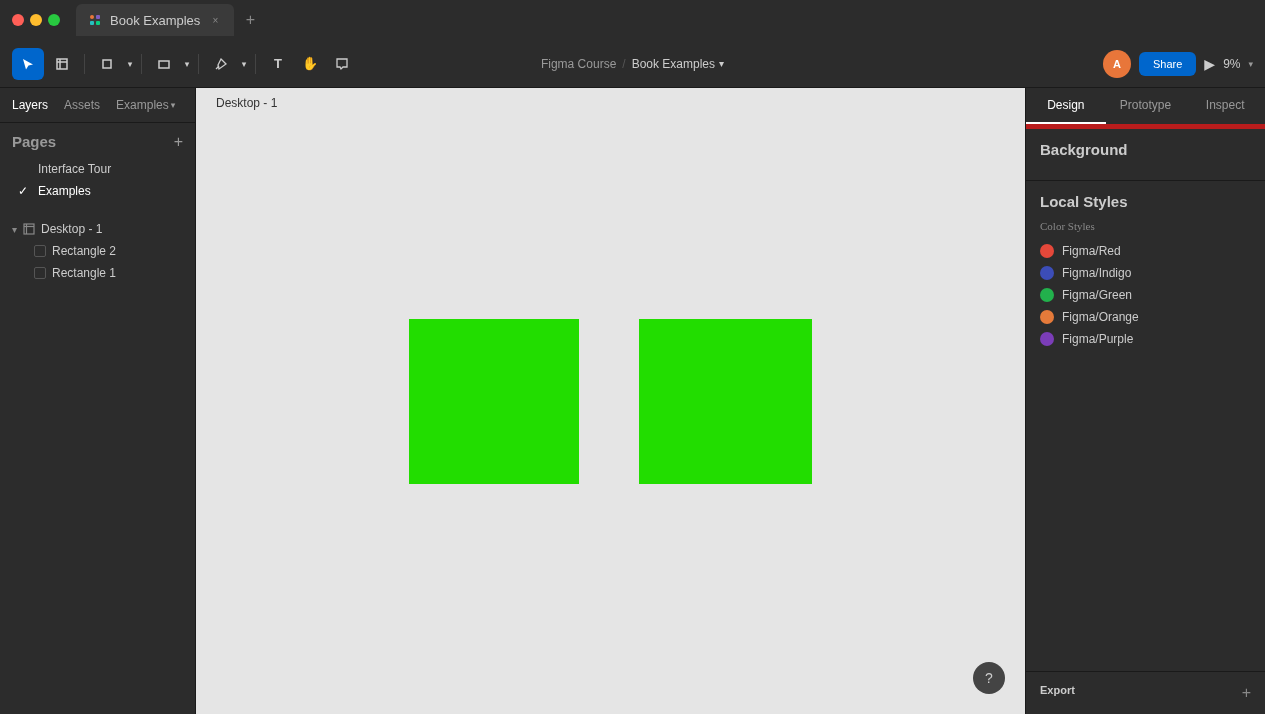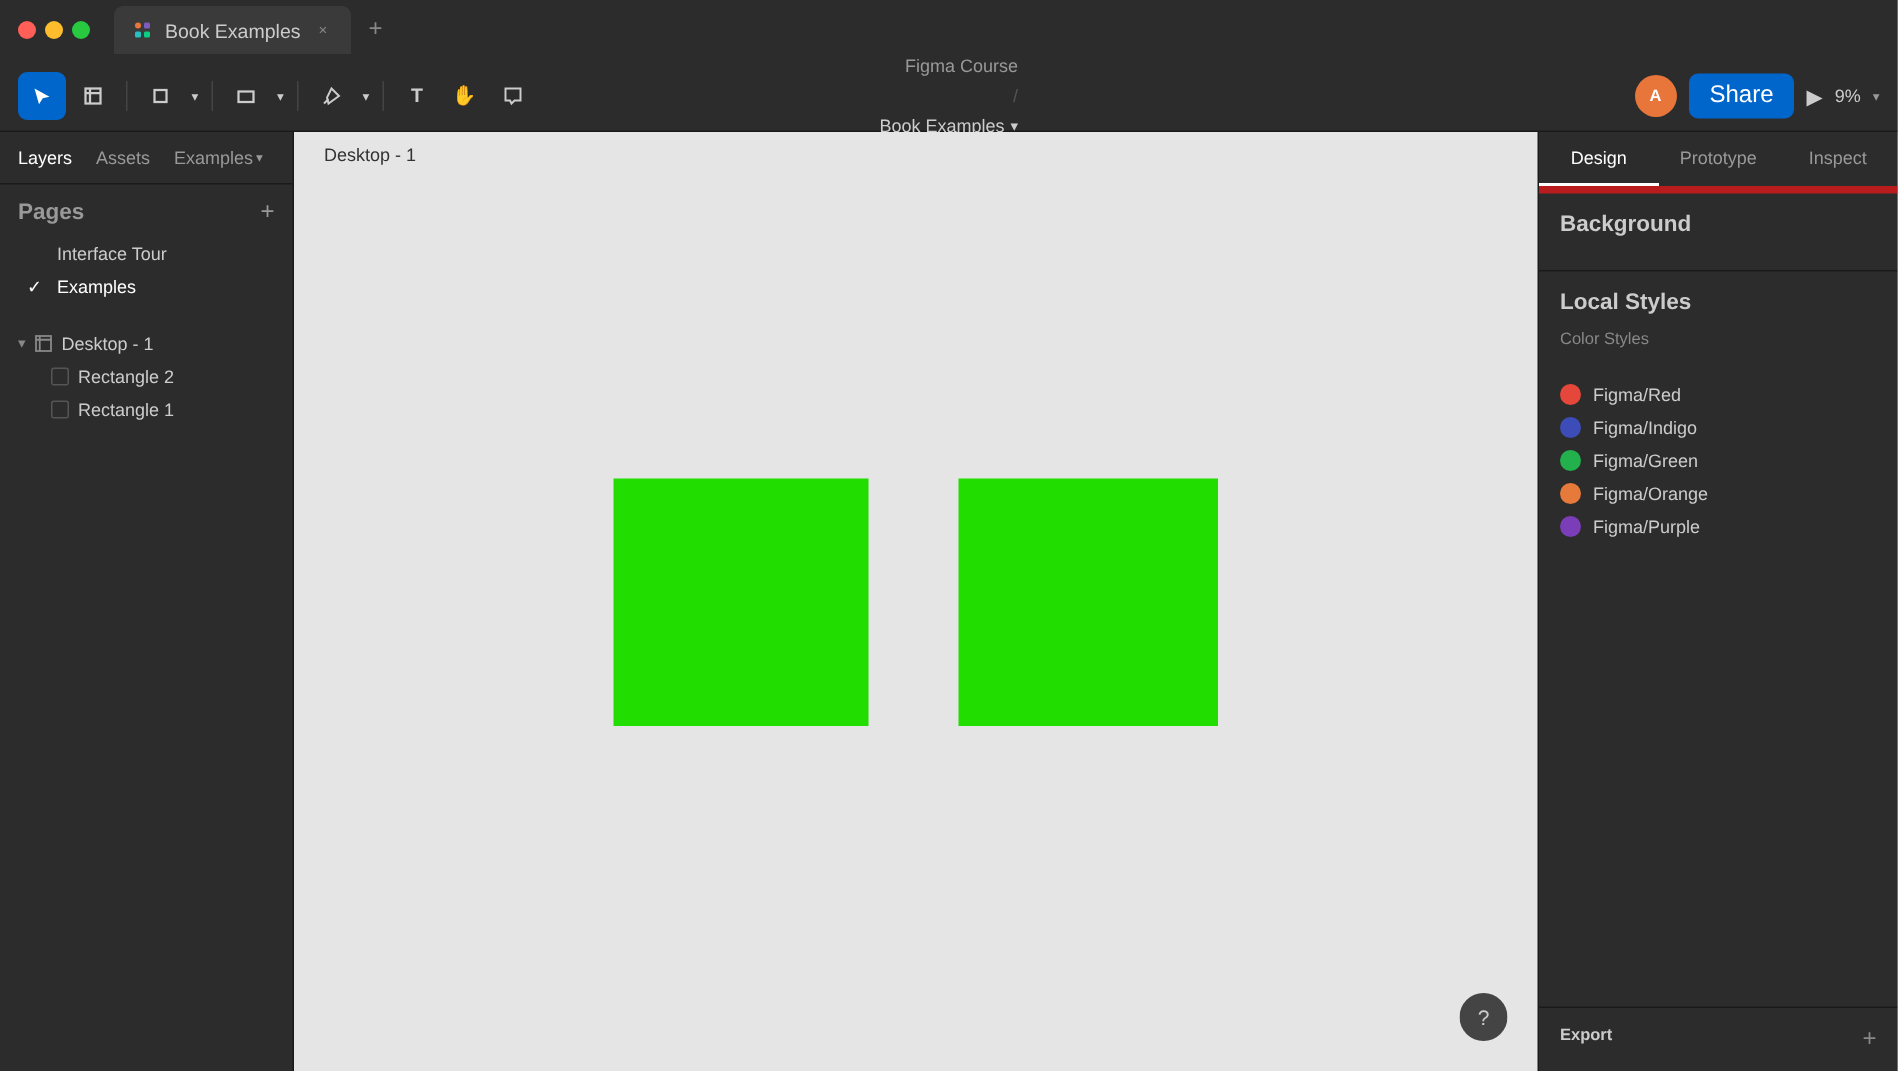--- a/index.html
+++ b/index.html
@@ -58,45 +58,44 @@
       font-size: 14px;
       position: relative;
     }
     .tool-btn.active { background: #0066cc; color: #fff; }
     .tool-separator { width: 1px; height: 20px; background: #444; margin: 0 6px; }
     .toolbar-center {
       position: absolute;
       left: 50%;
       transform: translateX(-50%);
       display: flex;
-      align-items: flex-end;
+      align-items: flex-start;
       gap: 6px;
       font-size: 12px;
       color: #999;
-      flex-direction: column;
     }
     .breadcrumb-current {
       color: #ccc;
       display: flex; align-items: center; gap: 4px;
       cursor: pointer;
     }
     .toolbar-right { margin-left: auto; display: flex; align-items: center; gap: 8px; }
     .avatar {
       width: 28px; height: 28px; border-radius: 50%;
       background: #e8763a;
       display: flex; align-items: center; justify-content: center;
       font-size: 11px; font-weight: bold; color: #fff;
     }
     .share-btn {
       background: #0066cc;
       color: #fff;
       border: none;
       border-radius: 6px;
       padding: 6px 14px;
-      font-size: 16px;
+      font-size: 11px;
       cursor: pointer;
     }
     .play-btn { color: #ccc; cursor: pointer; font-size: 14px; }
     .zoom-label { color: #ccc; font-size: 12px; cursor: pointer; }
 
     
     .main-area {
       display: flex;
       flex: 1;
       overflow: hidden;
@@ -247,21 +246,21 @@
     .color-swatch {
       width: 18px; height: 18px;
       border-radius: 3px;
       border: 1px solid #555;
     }
     .bg-hex { font-size: 12px; color: #ccc; }
     .bg-opacity { font-size: 12px; color: #ccc; margin-left: 4px; }
     .eye-icon { margin-left: auto; color: #888; font-size: 13px; cursor: pointer; }
 
     .local-styles-section { padding: 12px 14px; }
-    .color-styles-label { font-size: 11px; color: #888; margin-bottom: 20px; }
+    .color-styles-label { font-size: 11px; color: #888; margin-bottom: 8px; font-family: Liberation Serif, serif; }
     .style-item {
       display: flex;
       align-items: center;
       gap: 8px;
       padding: 4px 0;
       cursor: pointer;
     }
     .style-dot {
       width: 14px; height: 14px;
       border-radius: 50%;

